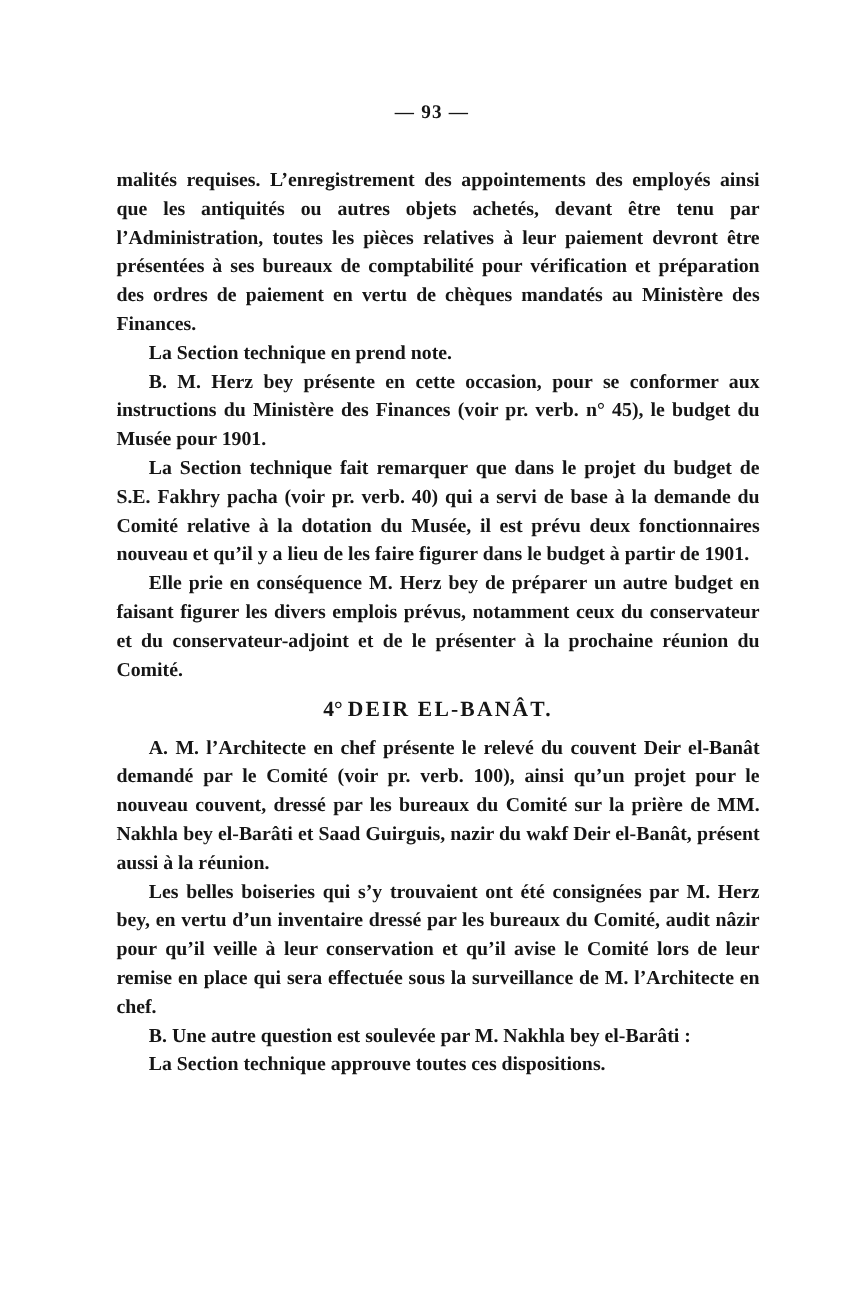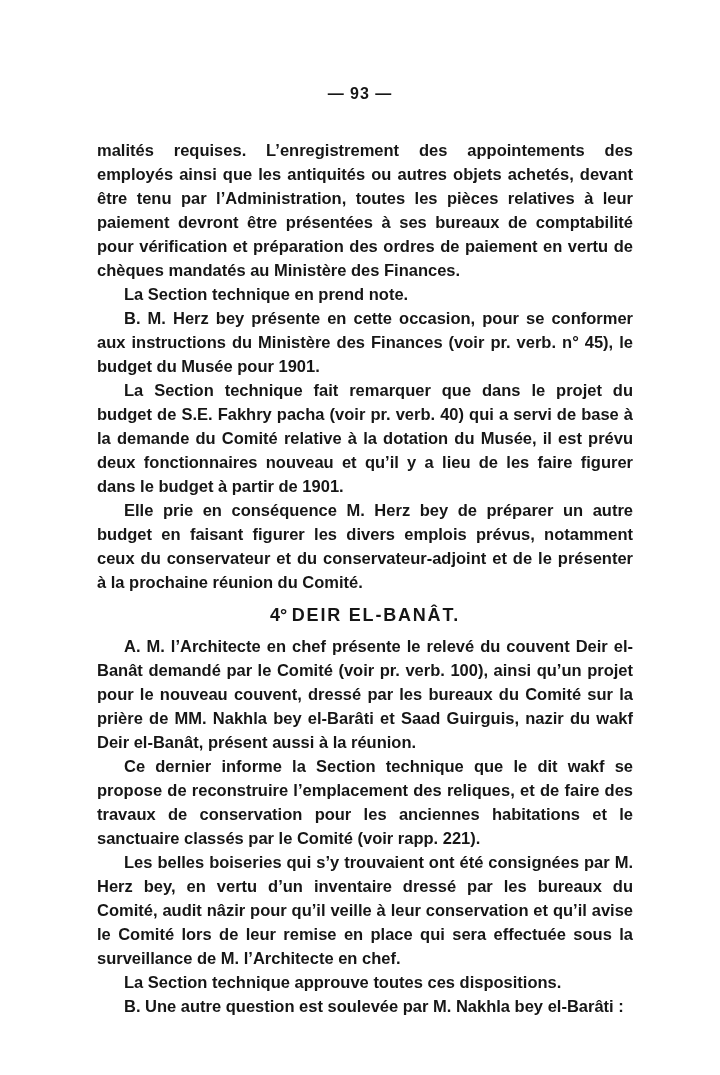--- a/index.html
+++ b/index.html
@@ -2,21 +2,21 @@
 <html lang="fr" style="--ink: #161616; --paper: #ffffff;"><head>
 <meta charset="utf-8">
 <style>
   html, body { margin: 0; padding: 0; background: #ffffff; }
   .page {
     position: relative;
     width: 720px;
     height: 1075px;
     background: var(--paper, #ffffff);
     color: var(--ink, #161616);
-    font-family: Liberation Sans, sans-serif;
+    font-family: Liberation Serif, serif;
     font-weight: bold;
     overflow: hidden;
   }
   .folio {
     position: absolute;
     top: 85px;
     left: 0;
     width: 100%;
     text-align: center;
     font-size: 16px;
@@ -61,22 +61,21 @@
 
     <p class="para">Elle prie en conséquence M. Herz bey de préparer un autre budget en faisant figurer les divers emplois prévus, notamment ceux du conservateur et du conservateur-adjoint et de le présenter à la prochaine réunion du Comité.</p>
 
     <div class="heading">
       <span class="hnum">4°</span>
       <span class="htitle">DEIR EL-BANÂT.</span>
     </div>
 
     <p class="para">A.  M. l’Architecte en chef présente le relevé du couvent Deir el-Banât demandé par le Comité (voir pr. verb. 100), ainsi qu’un projet pour le nouveau couvent, dressé par les bureaux du Comité sur la prière de MM. Nakhla bey el-Barâti et Saad Guirguis, nazir du wakf Deir el-Banât, présent aussi à la réunion.</p>
 
-    <p class="para">Ce dernier informe la Section technique que le dit wakf se propose de reconstruire l’emplacement des reliques, et de faire des travaux de conservation pour les anciennes habitations et le sanctuaire classés par le Comité (voir rapp. 221).</p>
 
     <p class="para">Les belles boiseries qui s’y trouvaient ont été consignées par M. Herz bey, en vertu d’un inventaire dressé par les bureaux du Comité, audit nâzir pour qu’il veille à leur conservation et qu’il avise le Comité lors de leur remise en place qui sera effectuée sous la surveillance de M. l’Architecte en chef.</p>
 
+    <p class="para">B.  Une autre question est soulevée par M. Nakhla bey el-Barâti :</p>
+
     <p class="para">La Section technique approuve toutes ces dispositions.</p>
-
-    <p class="para">B.  Une autre question est soulevée par M. Nakhla bey el-Barâti :</p>
 
   </div>
 </div>
 
 </body></html>

